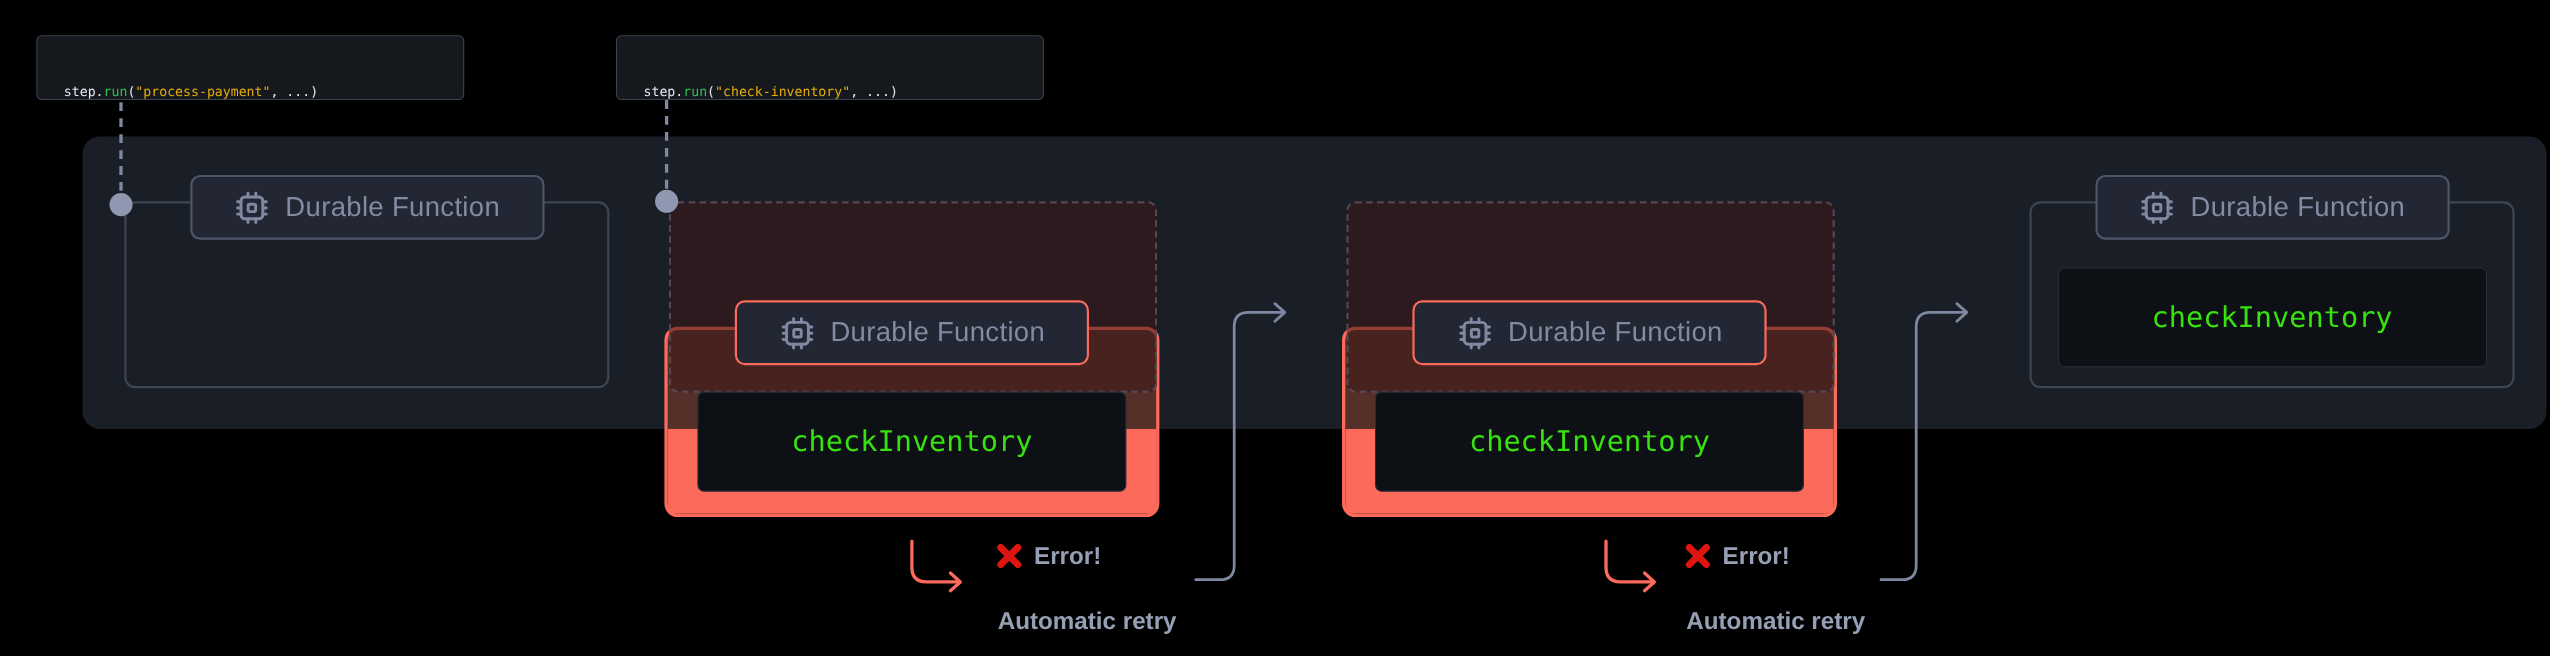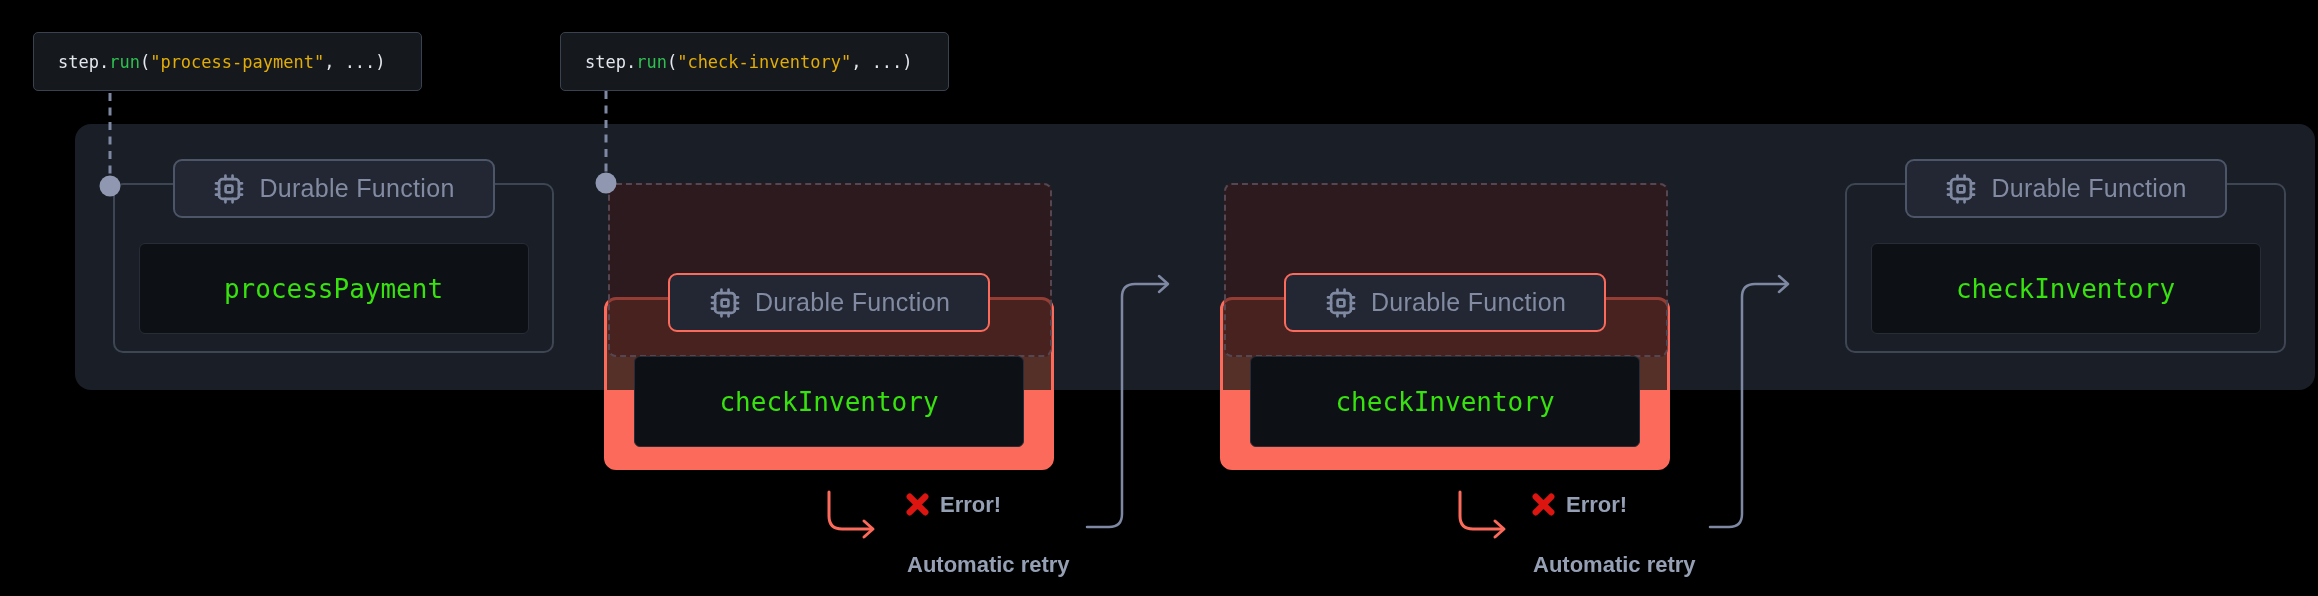--- a/index.html
+++ b/index.html
@@ -8,23 +8,23 @@
     width: 2318px; height: 596px;
     position: relative; overflow: hidden;
     background: var(--background, #000);
     font-family: "Liberation Sans", sans-serif;
   }
 
   
   .code-box {
     position: absolute; top: 32px; width: 389px; height: 59px;
     background: var(--code-bg); border: 1.5px solid var(--code-border);
-    border-radius: 5px; display: flex; align-items: center;
+    border-radius: 5px; display: flex; align-items: flex-end;
     padding-left: 24px; white-space: pre;
-    font-family: "DejaVu Sans Mono", monospace; font-size: 17px;
+    font-family: "DejaVu Sans Mono", monospace; font-size: 12px;
   }
   #code1 { left: 33px; } #code2 { left: 560px; }
   .tok-fg { color: var(--code-fg); }
   .tok-green { color: var(--code-green); }
   .tok-gold { color: var(--code-gold); }
 
   
   .run-container {
     position: absolute; left: 75px; top: 124px; width: 2240px; height: 266px;
     background: var(--container-bg); border-radius: 16px;
@@ -74,21 +74,21 @@
     border-radius: 6px; display: flex; align-items: center; justify-content: center;
     z-index: 2;
   }
   .fn.normal .name-box { top: 58px; }
   .fn.failed .name-box { top: 56px; }
   .fn-name { font-family: "DejaVu Sans Mono", monospace; font-size: 26px; color: var(--fn-green); }
 
   
   .annot-error {
     position: absolute; top: 492px; height: 27px;
-    display: flex; gap: 10px;
+    display: flex; align-items: center; gap: 10px;
   }
   #err1 { left: 905px; } #err2 { left: 1531px; }
   .x-icon { width: 25px; height: 25px; flex: none; }
   .x-icon path { stroke: var(--error-x); }
   .error-label, .retry-label { font-size: 22px; font-weight: bold; color: var(--error-text); }
   .retry-label { position: absolute; top: 552px; }
   #retry1 { left: 907px; } #retry2 { left: 1533px; }
 
   
   .connector-layer {
@@ -113,23 +113,20 @@
 
 <div class="fn normal" id="fn1">
   <div class="badge">
     <svg class="cpu" viewBox="0 0 24 24" fill="none" stroke="currentColor" stroke-width="1.9" stroke-linecap="round" stroke-linejoin="round">
       <rect x="5" y="5" width="14" height="14" rx="2.5"></rect>
       <rect x="9.6" y="9.6" width="4.8" height="4.8" rx="1"></rect>
       <path d="M9.5 5V2.6 M14.5 5V2.6 M9.5 21.4V19 M14.5 21.4V19 M5 8H2.8 M5 12H2.8 M5 16H2.8 M19 8h2.2 M19 12h2.2 M19 16h2.2"></path>
     </svg>
     <span class="badge-label">Durable Function</span>
   </div>
-  <div class="name-box">
-    <span class="fn-name">processPayment</span>
-  </div>
 </div>
 
 <div class="fn failed" id="fn2">
   <div class="badge">
     <svg class="cpu" viewBox="0 0 24 24" fill="none" stroke="currentColor" stroke-width="1.9" stroke-linecap="round" stroke-linejoin="round">
       <rect x="5" y="5" width="14" height="14" rx="2.5"></rect>
       <rect x="9.6" y="9.6" width="4.8" height="4.8" rx="1"></rect>
       <path d="M9.5 5V2.6 M14.5 5V2.6 M9.5 21.4V19 M14.5 21.4V19 M5 8H2.8 M5 12H2.8 M5 16H2.8 M19 8h2.2 M19 12h2.2 M19 16h2.2"></path>
     </svg>
     <span class="badge-label">Durable Function</span>

